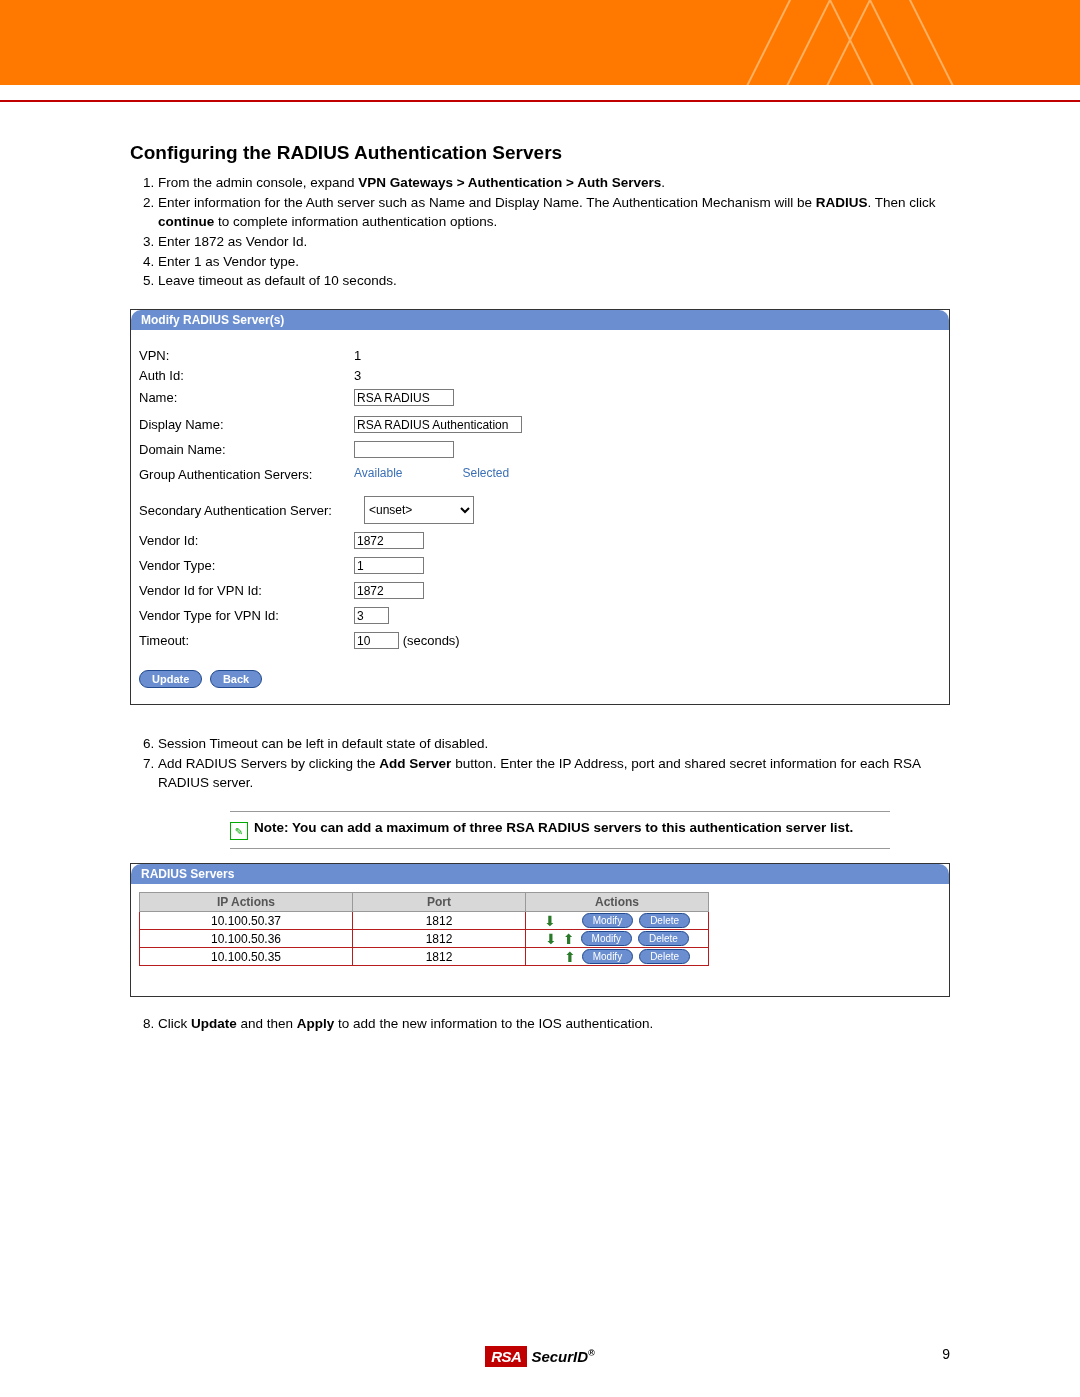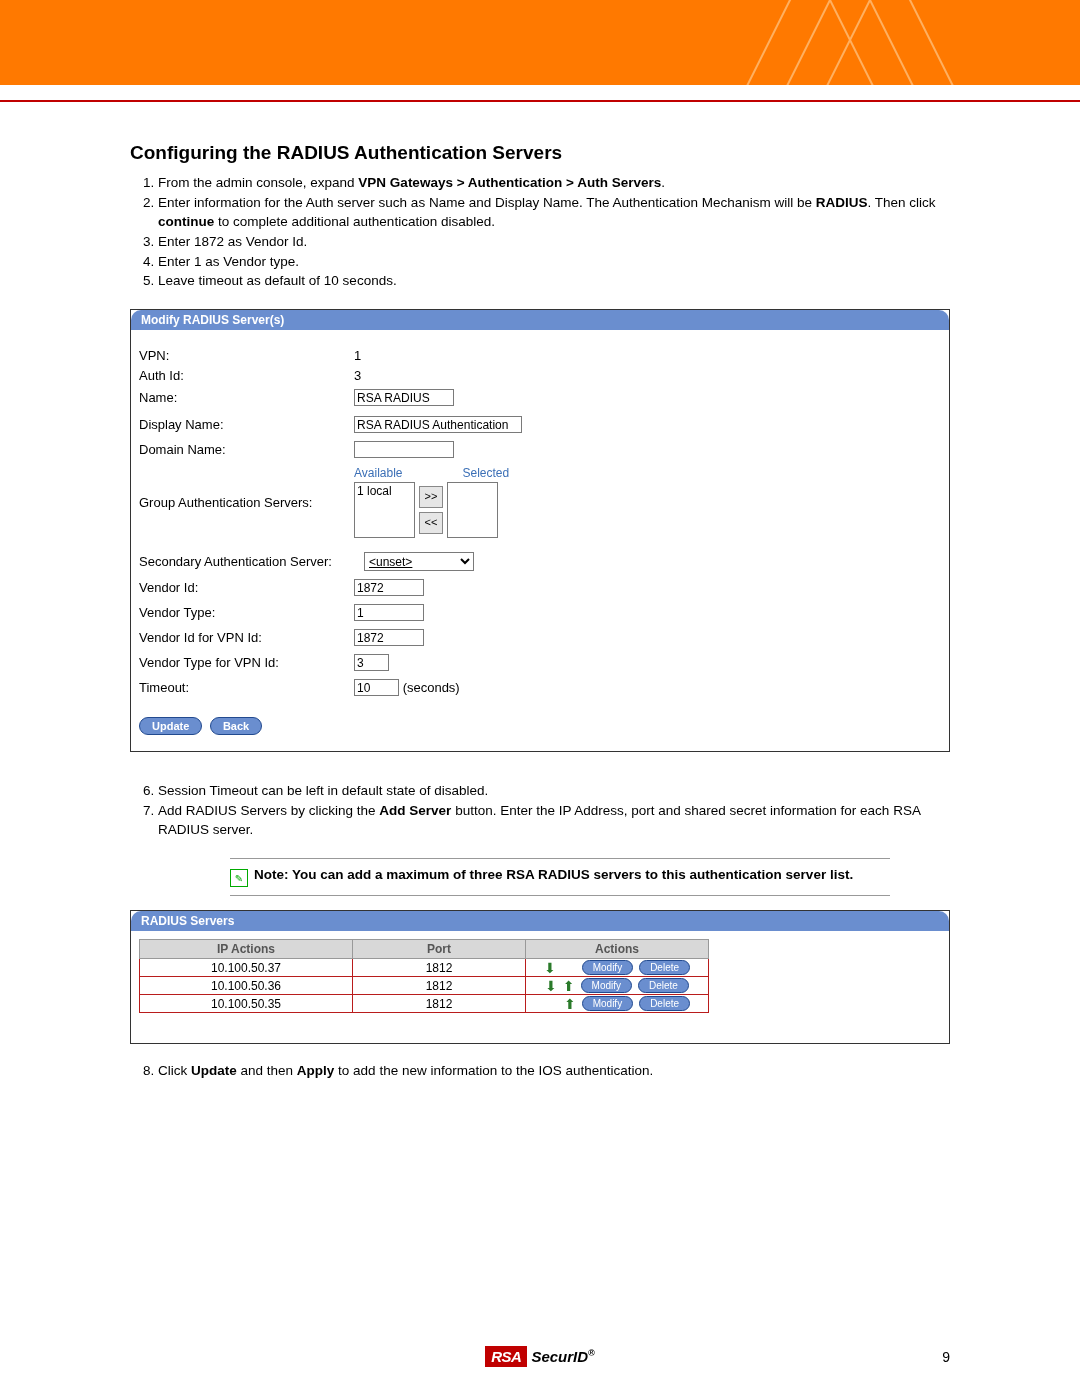--- a/index.html
+++ b/index.html
@@ -11,38 +11,38 @@
   .content { padding:40px 130px 0 130px; }
   h2.sec-title { font-size:19px; font-weight:bold; margin:0 0 10px 0; font-family: Arial, sans-serif; }
   ol.steps { margin:0 0 18px 28px; padding:0; font-size:13.5px; line-height:1.4; }
   ol.steps li { margin-bottom:1px; }
   .panel { border:1px solid #333; padding:0 0 16px 0; background:#fff; }
   .panel-title { background:#6a8ecf; color:#fff; font-size:12px; font-weight:bold; padding:3px 10px; border-radius:10px 10px 0 0; margin:0; }
   .form-area { padding:18px 8px 8px 8px; font-size:13px; }
   .frow { display:flex; align-items:center; margin-bottom:5px; }
   .flabel { width:215px; }
   .finput { border:1px solid #7a7a7a; font-size:12px; padding:1px 2px; height:17px; box-sizing:border-box; font-family:Arial; }
-  .fselect { border:1px solid #7a7a7a; font-size:12px; height:19px; background:#fff;text-decoration:underline; }
+  .fselect { border:1px solid #7a7a7a; font-size:12px; height:28px; background:#fff; }
   .listbox { border:1px solid #7a7a7a; font-size:12px; width:55px; height:52px; padding:1px 2px; background:#fff; }
   .movebtns { display:flex; flex-direction:column; gap:4px; margin:0 4px; }
   .movebtn { width:22px; height:20px; font-size:11px; border:1px solid #888; background:#e6e6e6; text-align:center; line-height:18px; cursor:pointer; font-family:Arial; }
   .pillbtn { display:inline-block; background:#6a8ecf; color:#fff; font-size:11px; font-weight:bold; padding:2px 12px; border:1px solid #224a8f; border-radius:10px; margin-right:4px; cursor:pointer; }
   .btnrow { padding:8px 8px 0 8px; }
   .col-head { color:#3b6fb6; font-size:12px; }
   .note-block { margin:10px 60px 10px 100px; }
   .note-sep { border-top:1px solid #999; margin:8px 0; }
   .note-row { display:flex; align-items:flex-start; gap:6px; font-size:13.5px; }
   .note-icon { width:16px; height:16px; border:1px solid #0a0; background:#fff; color:#0a0; font-size:10px; display:flex; align-items:center; justify-content:center; flex-shrink:0; margin-top:2px; }
   .servers-table { width:570px; border-collapse:collapse; font-size:12px; margin:8px 8px 0 8px; }
   .servers-table th { background:#d8d8d8; border:1px solid #999; font-weight:bold; color:#565656; padding:2px 6px; font-size:12px; }
   .servers-table td { border:1px solid #b91c1c; padding:1px 6px; text-align:center; }
   .actcell { display:flex; align-items:center; justify-content:center; gap:6px; }
   .arrow { color:#2a7a2a; font-size:14px; line-height:1; cursor:pointer; }
   .smallpill { display:inline-block; background:#6a8ecf; color:#fff; font-size:10px; padding:1px 10px; border:1px solid #224a8f; border-radius:9px; cursor:pointer; }
-  .footer { position:absolute; bottom:30px; left:0; width:100%; display:flex; justify-content:center; align-items:center; }
+  .footer { position:absolute; bottom:30px; left:0; width:100%; display:flex; justify-content:center; }
   .rsa-logo { display:flex; align-items:center; gap:4px; font-size:15px; }
   .rsa-box { background:#c00000; color:#fff; font-weight:bold; font-style:italic; padding:2px 6px; font-size:15px; letter-spacing:-0.5px;}
   .securid { font-weight:bold; font-style:italic; }
   .pagenum { position:absolute; right:130px; font-size:14px; }
   b { font-weight:bold; }
 </style>
 </head>
 <body>
 <div class="page">
 
@@ -60,21 +60,21 @@
         </svg>
   </div>
 </div>
 <div class="hr-red"></div>
 
 <div class="content">
   <h2 class="sec-title">Configuring the RADIUS Authentication Servers</h2>
 
   <ol class="steps">
     <li><span>From the admin console, expand </span><b>VPN Gateways &gt; Authentication &gt; Auth Servers</b><span>.</span></li>
-    <li><span>Enter information for the Auth server such as Name and Display Name.  The Authentication Mechanism will be </span><b>RADIUS</b><span>.  Then click </span><b>continue</b><span> to complete additional authentication disabled.</span></li>
+    <li><span>Enter information for the Auth server such as Name and Display Name.  The Authentication Mechanism will be </span><b>RADIUS</b><span>.  Then click </span><b>continue</b><span> to complete information authentication options.</span></li>
     <li>Enter 1872 as Vendor Id.</li>
     <li>Enter 1 as Vendor type.</li>
     <li>Leave timeout as default of 10 seconds.</li>
   </ol>
 
   <div class="panel">
     <div class="panel-title">Modify RADIUS Server(s)</div>
     <div class="form-area">
       <div class="frow">
             <div class="flabel">VPN:</div>
@@ -96,28 +96,20 @@
             <div class="flabel">Domain Name:</div>
             <input class="finput" style="width: 100px;" value="">
           </div>
 
       <div class="frow" style="align-items:center; margin-top:8px;">
         <div class="flabel">Group Authentication Servers:</div>
         <div>
           <div style="display:flex; gap:60px; margin-bottom:2px;">
             <span class="col-head">Available</span>
             <span class="col-head">Selected</span>
-          </div>
-          <div style="display:flex; align-items:center;">
-            <div class="listbox"><span>1  local</span></div>
-            <div class="movebtns">
-              <div class="movebtn">&gt;&gt;</div>
-              <div class="movebtn">&lt;&lt;</div>
-            </div>
-            <div class="listbox" style="width:45px;"></div>
           </div>
         </div>
       </div>
 
       <div class="frow" style="margin-top:14px;">
             <div class="flabel" style="width:225px;">Secondary Authentication Server:</div>
         <select class="fselect" style="width:110px;"><option>&lt;unset&gt;</option></select>
       </div>
       <div class="frow" style="margin-top:8px;">
             <div class="flabel">Vendor Id:</div>

